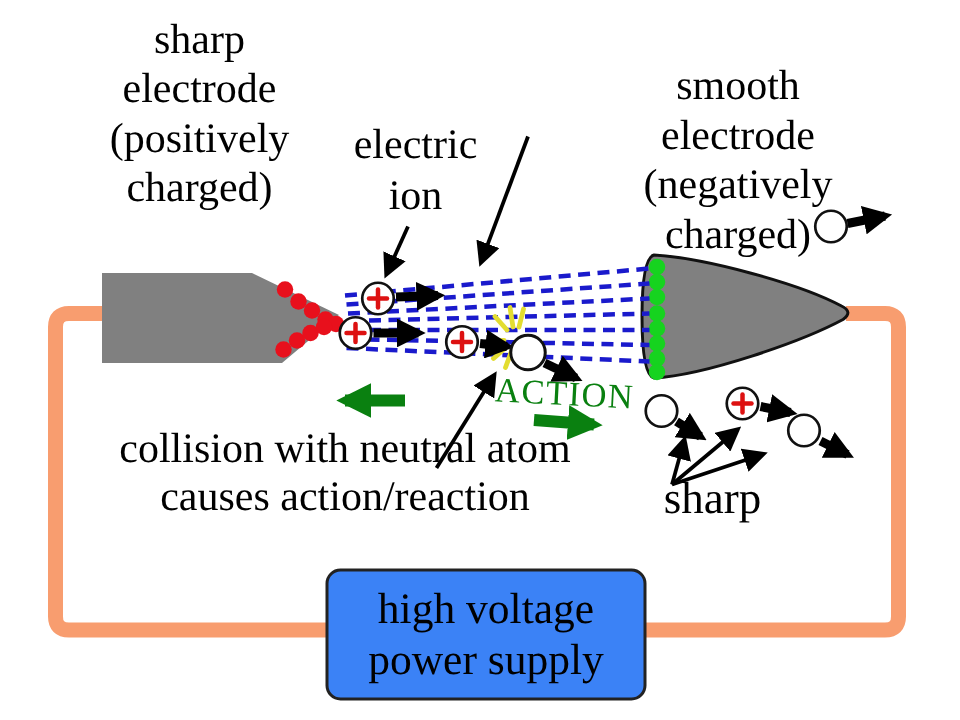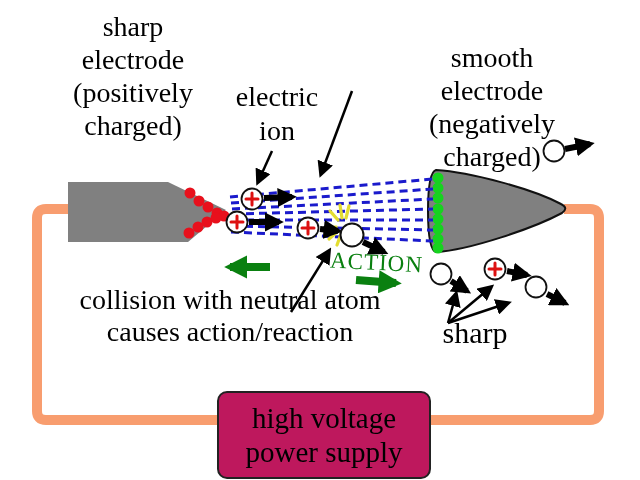--- a/index.html
+++ b/index.html
@@ -16,22 +16,22 @@
   #sharp-label{left:33px;top:10px;width:200px;}
   #field-label{left:296px;top:20px;width:120px;line-height:34px;}
   #posion-label{left:217px;top:80px;width:120px;line-height:34px;}
   #smooth-label{left:392px;top:8px;width:200px;margin-top:33px;}
   #reaction-label{left:183px;top:239px;width:125px;}
   #action-label{left:329px;top:251px;width:95px;transform:rotate(3deg);}
   #collision-label{left:30px;top:284px;width:400px;line-height:32px;}
   #wind-label{left:430px;top:316px;width:90px;font-size:30px;}
   #psu-box{
     position:absolute;left:217px;top:379px;width:210px;height:84px;
-    background:#be185d;border:2px solid #222;border-radius:10px;
-    display:flex;align-items:center;justify-content:center;margin-top:12px;
+    background:#3b82f6;border:2px solid #222;border-radius:10px;
+    display:flex;align-items:center;justify-content:center;
   }
   #psu-label{position:static;line-height:34px;font-size:29px;}
 </style>
 </head>
 <body>
 
 <div id="stage">
 
   <svg id="gfx" viewBox="0 0 640 480">
     <defs>

